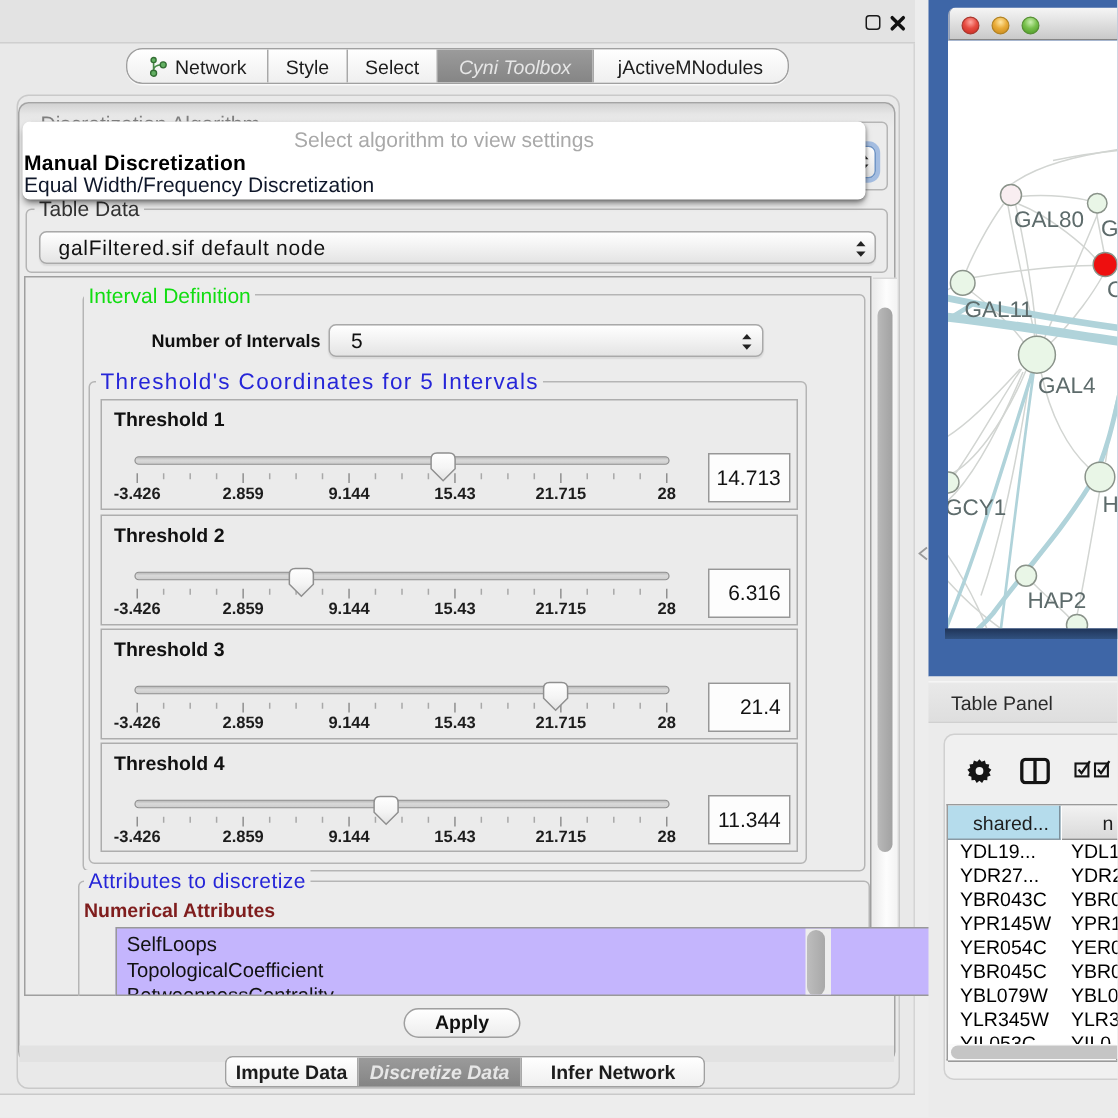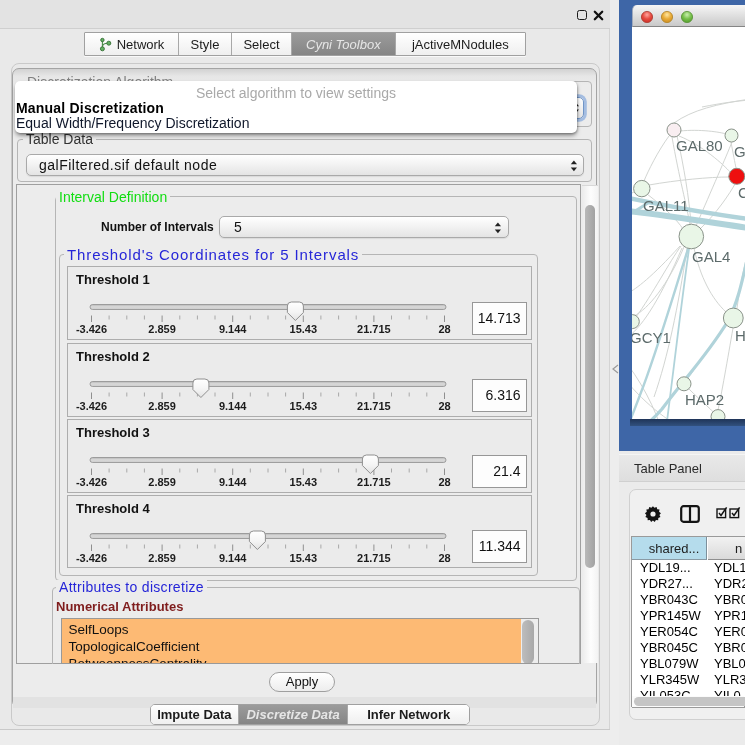--- a/index.html
+++ b/index.html
@@ -25,21 +25,21 @@
 
 <div class="abs" style="left:0;top:0;width:610px;height:730px;background:#e9e9e9;border-right:1px solid #d4d4d4"></div>
 
 <div class="abs" style="left:0;top:0;width:610px;height:29px;background:#e3e3e3;border-bottom:1px solid #cfcfcf">
   <div class="abs" style="left:577px;top:10px;width:10px;height:10px;border:1.6px solid #1a1a1a;border-radius:2.5px"></div>
   <svg class="abs" style="left:592.5px;top:10px" width="11" height="11" viewBox="0 0 11 11">
     <path d="M 1.8,1.8 L 9.2,9.2 M 9.2,1.8 L 1.8,9.2" stroke="#111" stroke-width="2.3" stroke-linecap="round"></path>
   </svg>
 </div>
 
-<div class="abs" style="left:84px;top:32px;width:442px;height:24px;border:1px solid #a0a0a0;border-radius:1px;overflow:hidden;display:flex;background:#fff;box-shadow:0 1px 0 rgba(255,255,255,0.7);font-size:13.5px">
+<div class="abs" style="left:84px;top:32px;width:442px;height:24px;border:1px solid #a0a0a0;border-radius:11px;overflow:hidden;display:flex;background:#fff;box-shadow:0 1px 0 rgba(255,255,255,0.7);font-size:13.5px">
   <div class="seg first" style="width:93.5px">
     <svg width="13" height="15" viewBox="0 0 13 15" style="margin-right:5px">
       <path d="M 3.4,4 L 3.4,11 M 3.4,9.5 Q 3.8,6.5 8.6,6.2" stroke="#4a8a4a" stroke-width="1.1" fill="none"></path>
       <circle cx="3.4" cy="3" r="1.7" fill="#63b063" stroke="#336e33" stroke-width="0.9"></circle>
       <circle cx="3.4" cy="11.8" r="2" fill="#63b063" stroke="#336e33" stroke-width="0.9"></circle>
       <circle cx="9.8" cy="6.2" r="2" fill="#63b063" stroke="#336e33" stroke-width="0.9"></circle>
     </svg>Network</div>
   <div class="seg" style="width:53px">Style</div>
   <div class="seg" style="width:60.5px">Select</div>
   <div class="seg sel" style="width:104px">Cyni Toolbox</div>
@@ -283,31 +283,31 @@
       <text x="376.5" y="65.5" text-anchor="middle" font-size="11" font-weight="bold" fill="#1c1c1c">28</text>
       <path d="M 181.39999999999998,39 q 0,-4 4,-4 l 8,0 q 4,0 4,4 l 0,6.5 l -8,8 l -8,-8 z" fill="url(#thm)" stroke="#8f8f8f" stroke-width="1"></path>
     </svg>
   <div class="valbox">11.344</div>
 </div>
 
 <div class="groupbox" style="left:52px;top:587px;width:528px;height:95px"></div>
 <div class="gtitle" style="left:56px;top:579.5px;color:#2626d8;letter-spacing:0.3px">Attributes to discretize</div>
 <div class="abs" style="left:56px;top:598.5px;font-size:13px;font-weight:bold;color:#7f1d1d">Numerical Attributes</div>
 
-<div class="abs" style="left:61px;top:618px;width:478px;height:46px;background:#fdba74;border:1px solid #999;overflow:hidden">
+<div class="abs" style="left:77px;top:618px;width:570px;height:46px;background:#c4b5fd;border:1px solid #999;overflow:hidden">
   <div class="listrow" style="top:3px">SelfLoops</div>
   <div class="listrow" style="top:20px">TopologicalCoefficient</div>
   <div class="listrow" style="top:37px">BetweennessCentrality</div>
   <div class="abs" style="left:459px;top:0;width:17px;height:46px;background:#ededed"></div>
   <div class="abs" style="left:460px;top:1px;width:12px;height:44px;border-radius:6px;background:linear-gradient(90deg,#bdbdbd,#a8a8a8)"></div>
 </div>
 
 <div class="abs" style="left:17px;top:664px;width:579px;height:33px;background:#ececec"></div>
 <div class="abs" style="left:13px;top:697px;width:583px;height:10.5px;background:#e2e2e2"></div>
-<div class="abs" style="left:269px;top:671.5px;width:66px;height:20px;border:1px solid #9f9f9f;border-radius:10px;background:linear-gradient(180deg,#ffffff,#ededed);text-align:center;line-height:18.5px;font-size:13px;font-weight:400;color:#111">Apply</div>
+<div class="abs" style="left:269px;top:671.5px;width:78px;height:20px;border:1px solid #9f9f9f;border-radius:10px;background:linear-gradient(180deg,#ffffff,#ededed);text-align:center;line-height:18.5px;font-size:13px;font-weight:700;color:#111">Apply</div>
 
 <div class="abs" style="left:150px;top:703.5px;width:320px;height:21px;border:1px solid #a0a0a0;border-radius:5px;overflow:hidden;display:flex;background:#fff;font-size:13px">
   <div class="seg first" style="width:87px;font-weight:600">Impute Data</div>
   <div class="seg sel" style="width:110px;font-weight:600">Discretize Data</div>
   <div class="seg" style="width:122px;font-weight:600">Infer Network</div>
 </div>
 
 <div class="abs" style="left:0;top:729px;width:610px;height:1px;background:#c9c9c9"></div>
 
 <svg class="abs" style="left:612px;top:364px" width="7" height="10" viewBox="0 0 7 10">

